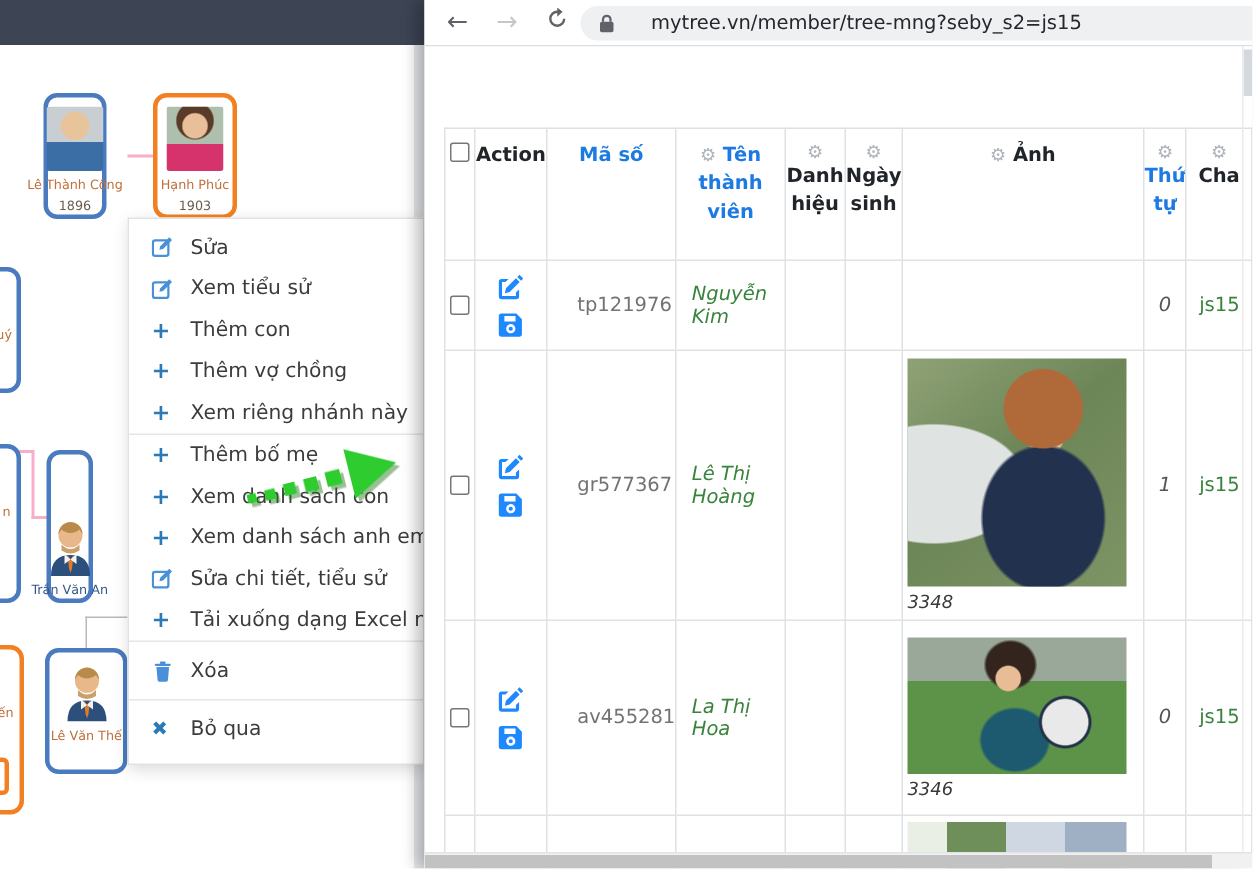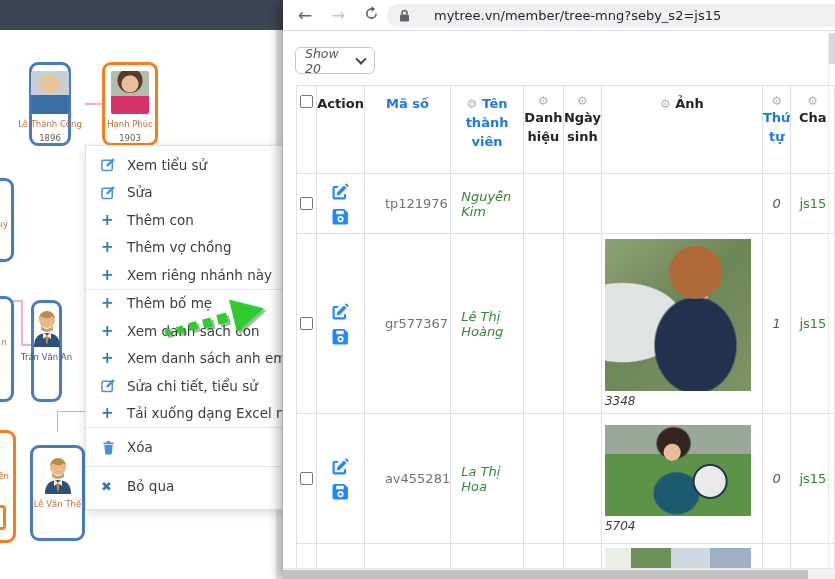--- a/index.html
+++ b/index.html
@@ -147,32 +147,32 @@
       <div class="photo photo-man1"></div>
       <div class="pname">Lê Thành Công</div>
       <div class="pyear">1896</div>
     </div>
     <div class="pcard orange" style="left:102px;top:62px;width:56px;height:84px;">
       <div class="photo photo-woman1"></div>
       <div class="pname">Hạnh Phúc</div>
       <div class="pyear">1903</div>
     </div>
 
-    <div class="pcard" style="left:31px;top:300px;width:31px;height:102px;">
+    <div class="pcard" style="left:31px;top:300px;width:31px;height:102px;justify-content:flex-end;">
       <svg class="avatar-illu" viewBox="0 0 34 38">
         <circle cx="17" cy="11" r="8" fill="#e8b88a"></circle>
         <path d="M9 10 a8 8 0 0 1 16 0 l-2 -3 a9 9 0 0 1 -12 0 z" fill="#b98a4a"></path>
         <path d="M11 17 q6 6 12 0 l0 4 q-6 4 -12 0 z" fill="#caa06a"></path>
         <path d="M4 38 q0 -14 13 -14 q13 0 13 14 z" fill="#2c4f7c"></path>
         <path d="M15 24 l2 3 l2 -3 l-1 9 l-1 3 l-1 -3 z" fill="#e07b2a"></path>
         <path d="M13 23 l4 4 l-4 3 z M21 23 l-4 4 l4 3 z" fill="#f2f2f2"></path>
       </svg>
       <div class="pname navy">Trần Văn An</div>
     </div>
-    <div class="pcard" style="left:30px;top:445px;width:55px;height:96px;padding-top:8px;">
+    <div class="pcard" style="left:30px;top:432px;width:55px;height:84px;padding-top:8px;">
       <svg class="avatar-illu" viewBox="0 0 34 38">
         <circle cx="17" cy="11" r="8" fill="#e8b88a"></circle>
         <path d="M9 10 a8 8 0 0 1 16 0 l-2 -3 a9 9 0 0 1 -12 0 z" fill="#b98a4a"></path>
         <path d="M11 17 q6 6 12 0 l0 4 q-6 4 -12 0 z" fill="#caa06a"></path>
         <path d="M4 38 q0 -14 13 -14 q13 0 13 14 z" fill="#2c4f7c"></path>
         <path d="M15 24 l2 3 l2 -3 l-1 9 l-1 3 l-1 -3 z" fill="#e07b2a"></path>
         <path d="M13 23 l4 4 l-4 3 z M21 23 l-4 4 l4 3 z" fill="#f2f2f2"></path>
       </svg>
       <div class="pname">Lê Văn Thế</div>
     </div>
@@ -182,31 +182,31 @@
 
     <div class="ctx-menu">
 
       <div class="mi">
         <span class="mico">
           <svg class="micon-svg" viewBox="0 0 16 16">
               <rect x="1" y="3.5" width="11" height="11" rx="1.6" fill="none" stroke="#4a90d9" stroke-width="1.6"></rect>
               <path d="M6.2 7.6 L12.6 1.2 L14.6 3.2 L8.2 9.6 L5.6 10.2 Z" fill="#4a90d9"></path>
             </svg>
         </span>
-        <span class="mlabel">Xem tiểu sử</span>
+        <span class="mlabel">Sửa</span>
       </div>
 
       <div class="mi">
         <span class="mico">
           <svg class="micon-svg" viewBox="0 0 16 16">
               <rect x="1" y="3.5" width="11" height="11" rx="1.6" fill="none" stroke="#4a90d9" stroke-width="1.6"></rect>
               <path d="M6.2 7.6 L12.6 1.2 L14.6 3.2 L8.2 9.6 L5.6 10.2 Z" fill="#4a90d9"></path>
             </svg>
         </span>
-        <span class="mlabel">Sửa</span>
+        <span class="mlabel">Xem tiểu sử</span>
       </div>
 
       <div class="mi">
         <span class="mico">+</span>
         <span class="mlabel">Thêm con</span>
       </div>
 
       <div class="mi">
         <span class="mico">+</span>
         <span class="mlabel">Thêm vợ chồng</span>
@@ -295,24 +295,20 @@
         <svg width="11" height="13" viewBox="0 0 11 13">
           <rect x="1" y="5.5" width="9" height="7" rx="1.2" fill="#5f6368"></rect>
           <path d="M3 5.5 V4 a2.5 2.5 0 0 1 5 0 v1.5" fill="none" stroke="#5f6368" stroke-width="1.5"></path>
         </svg>
         <span class="url-text">mytree.vn/member/tree-mng?seby_s2=js15</span>
       </div>
     </div>
 
     <div class="bcontent">
 
-      <div class="show-select">
-        <span class="stxt">Show 20</span>
-        <span class="chev"></span>
-      </div>
 
       <table class="grid">
         <colgroup>
           <col style="width:34px">
             <col style="width:44px">
             <col style="width:57px">
             <col style="width:98px">
           <col style="width:42px">
             <col style="width:38px">
             <col style="width:185px">
@@ -398,21 +394,21 @@
                     <path d="M2.2 1 h9.3 L15 4.5 v9.3 a1.7 1.7 0 0 1 -1.7 1.7 H2.2 A1.7 1.7 0 0 1 .5 13.8 V2.7 A1.7 1.7 0 0 1 2.2 1 z M4 2.5 v3.4 h7 V2.5 z M8 7.6 a2.9 2.9 0 1 0 0 5.8 a2.9 2.9 0 0 0 0 -5.8 z M8 9.2 a1.3 1.3 0 1 1 0 2.6 a1.3 1.3 0 0 1 0 -2.6 z" fill="#1e88ff" fill-rule="evenodd"></path>
                   </svg>
             </div>
               </td>
             <td class="codecell">av455281</td>
             <td class="namecell">La Thị Hoa</td>
             <td></td>
             <td></td>
             <td class="photocell">
               <div class="pimg ph-landscape"></div>
-              <div class="pcap">5704</div>
+              <div class="pcap">3346</div>
             </td>
             <td class="ordcell">0</td>
             <td class="fathercell">js15</td>
           </tr>
           <tr style="height:60px;">
             <td class="cbcell"></td>
               <td></td>
               <td></td>
               <td></td>
               <td></td>

